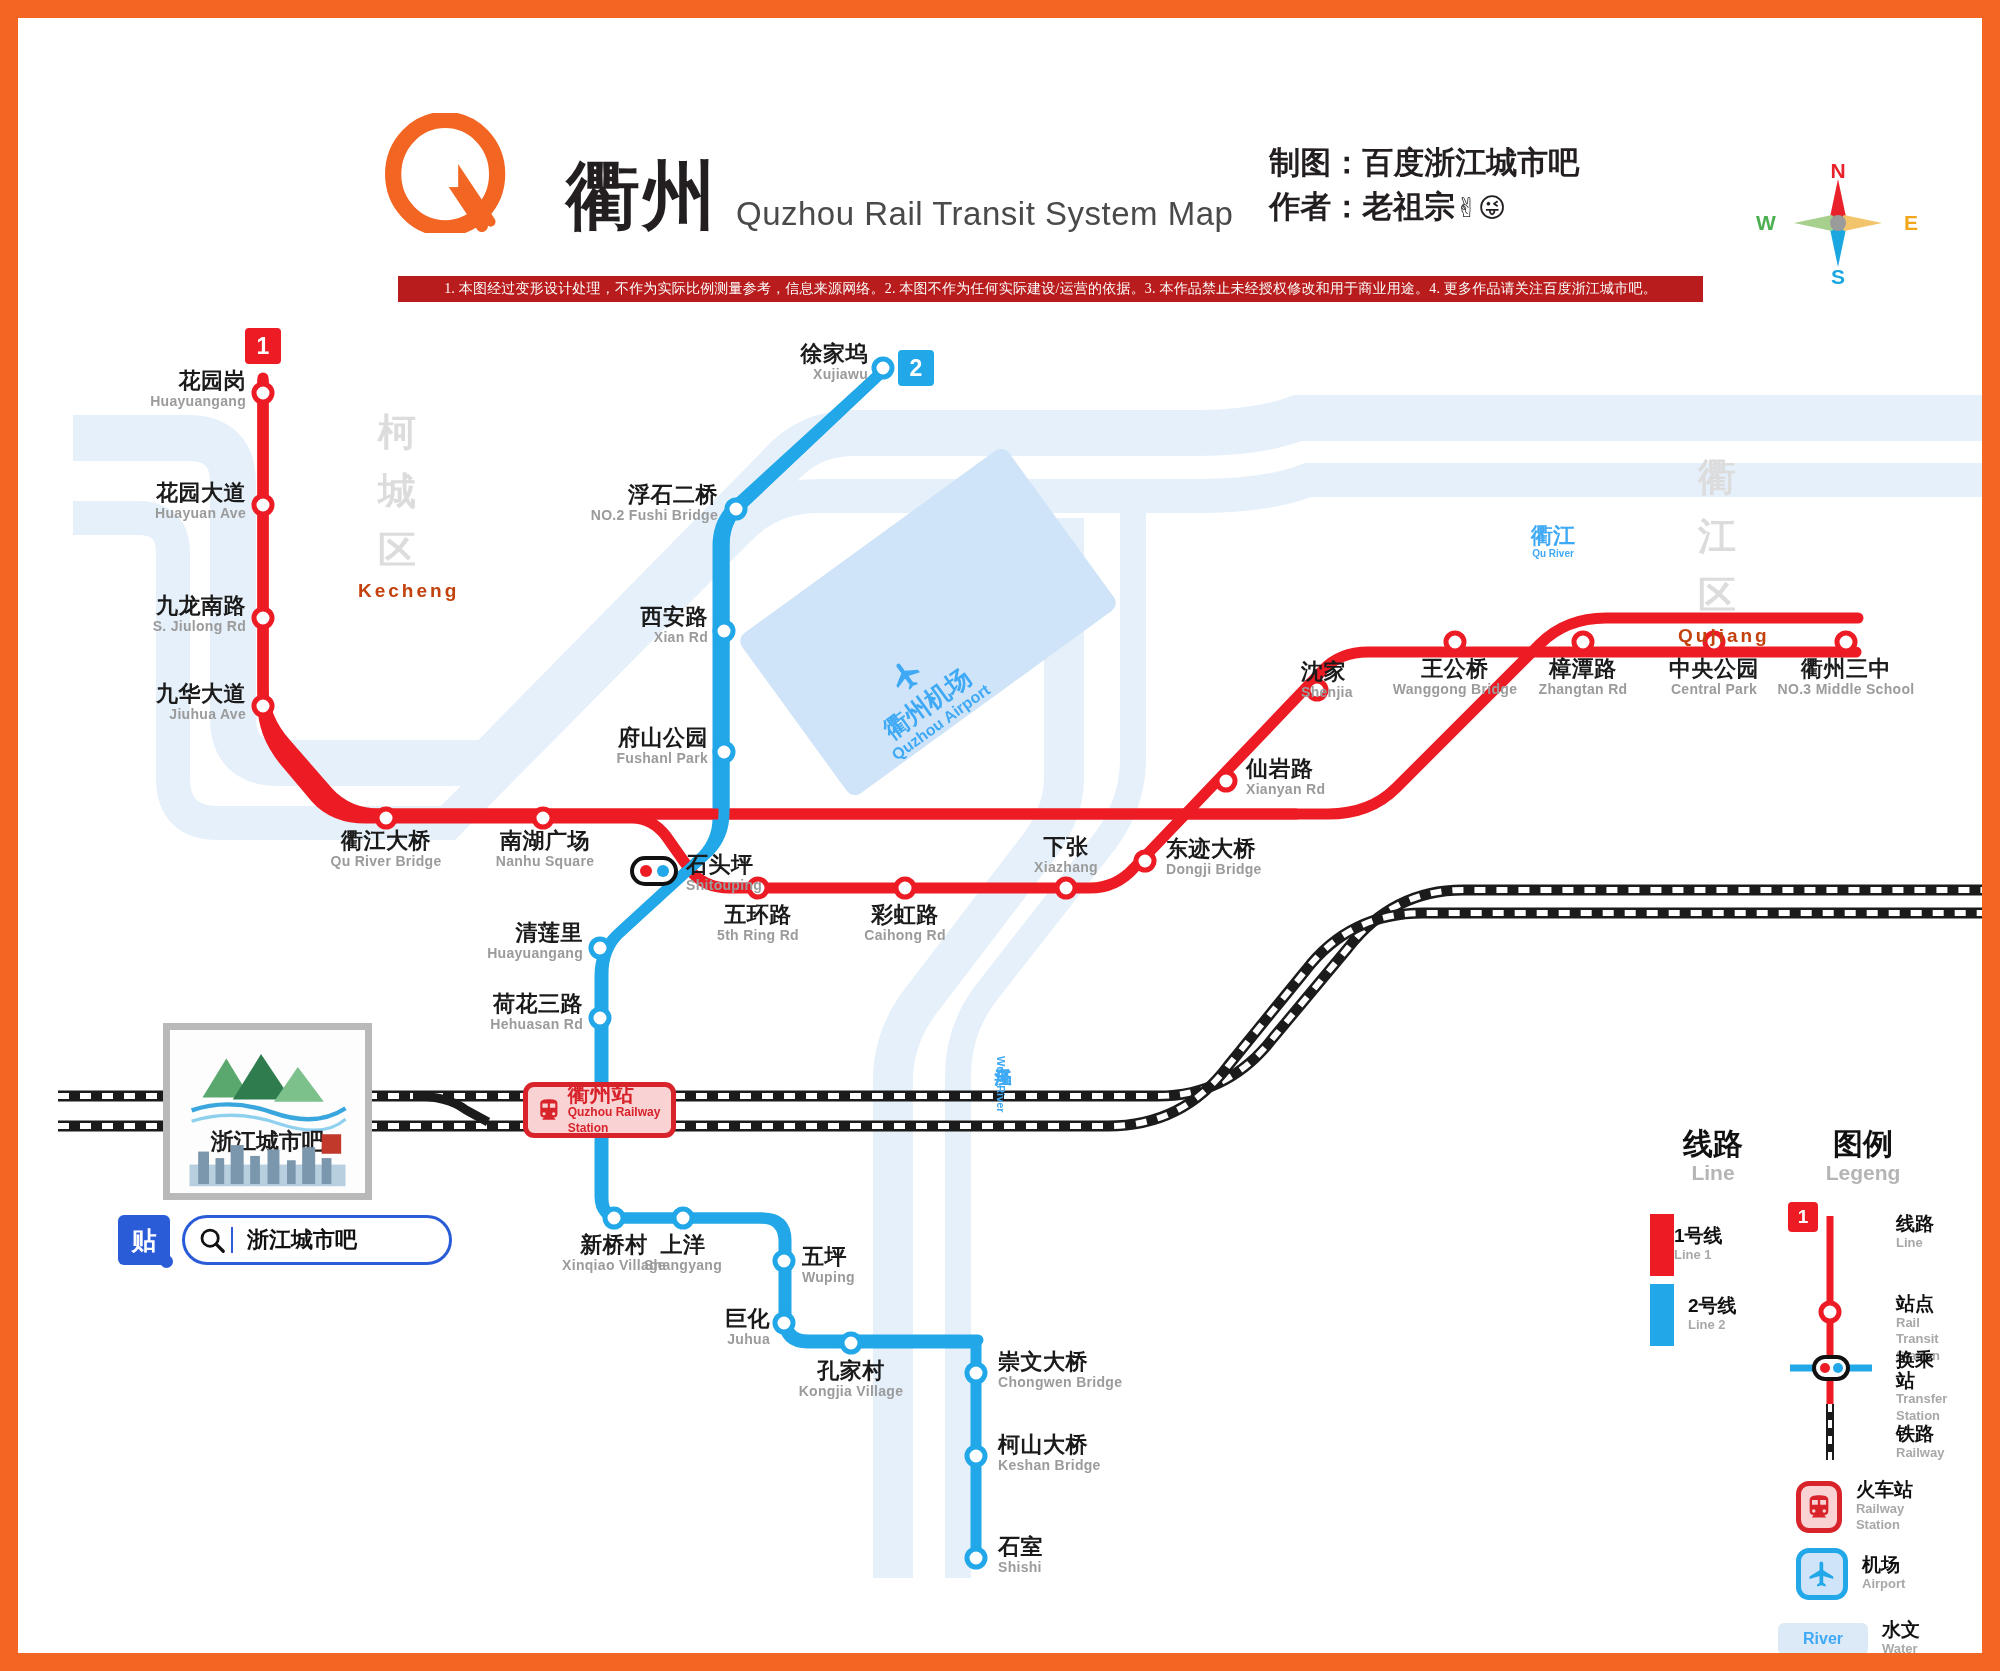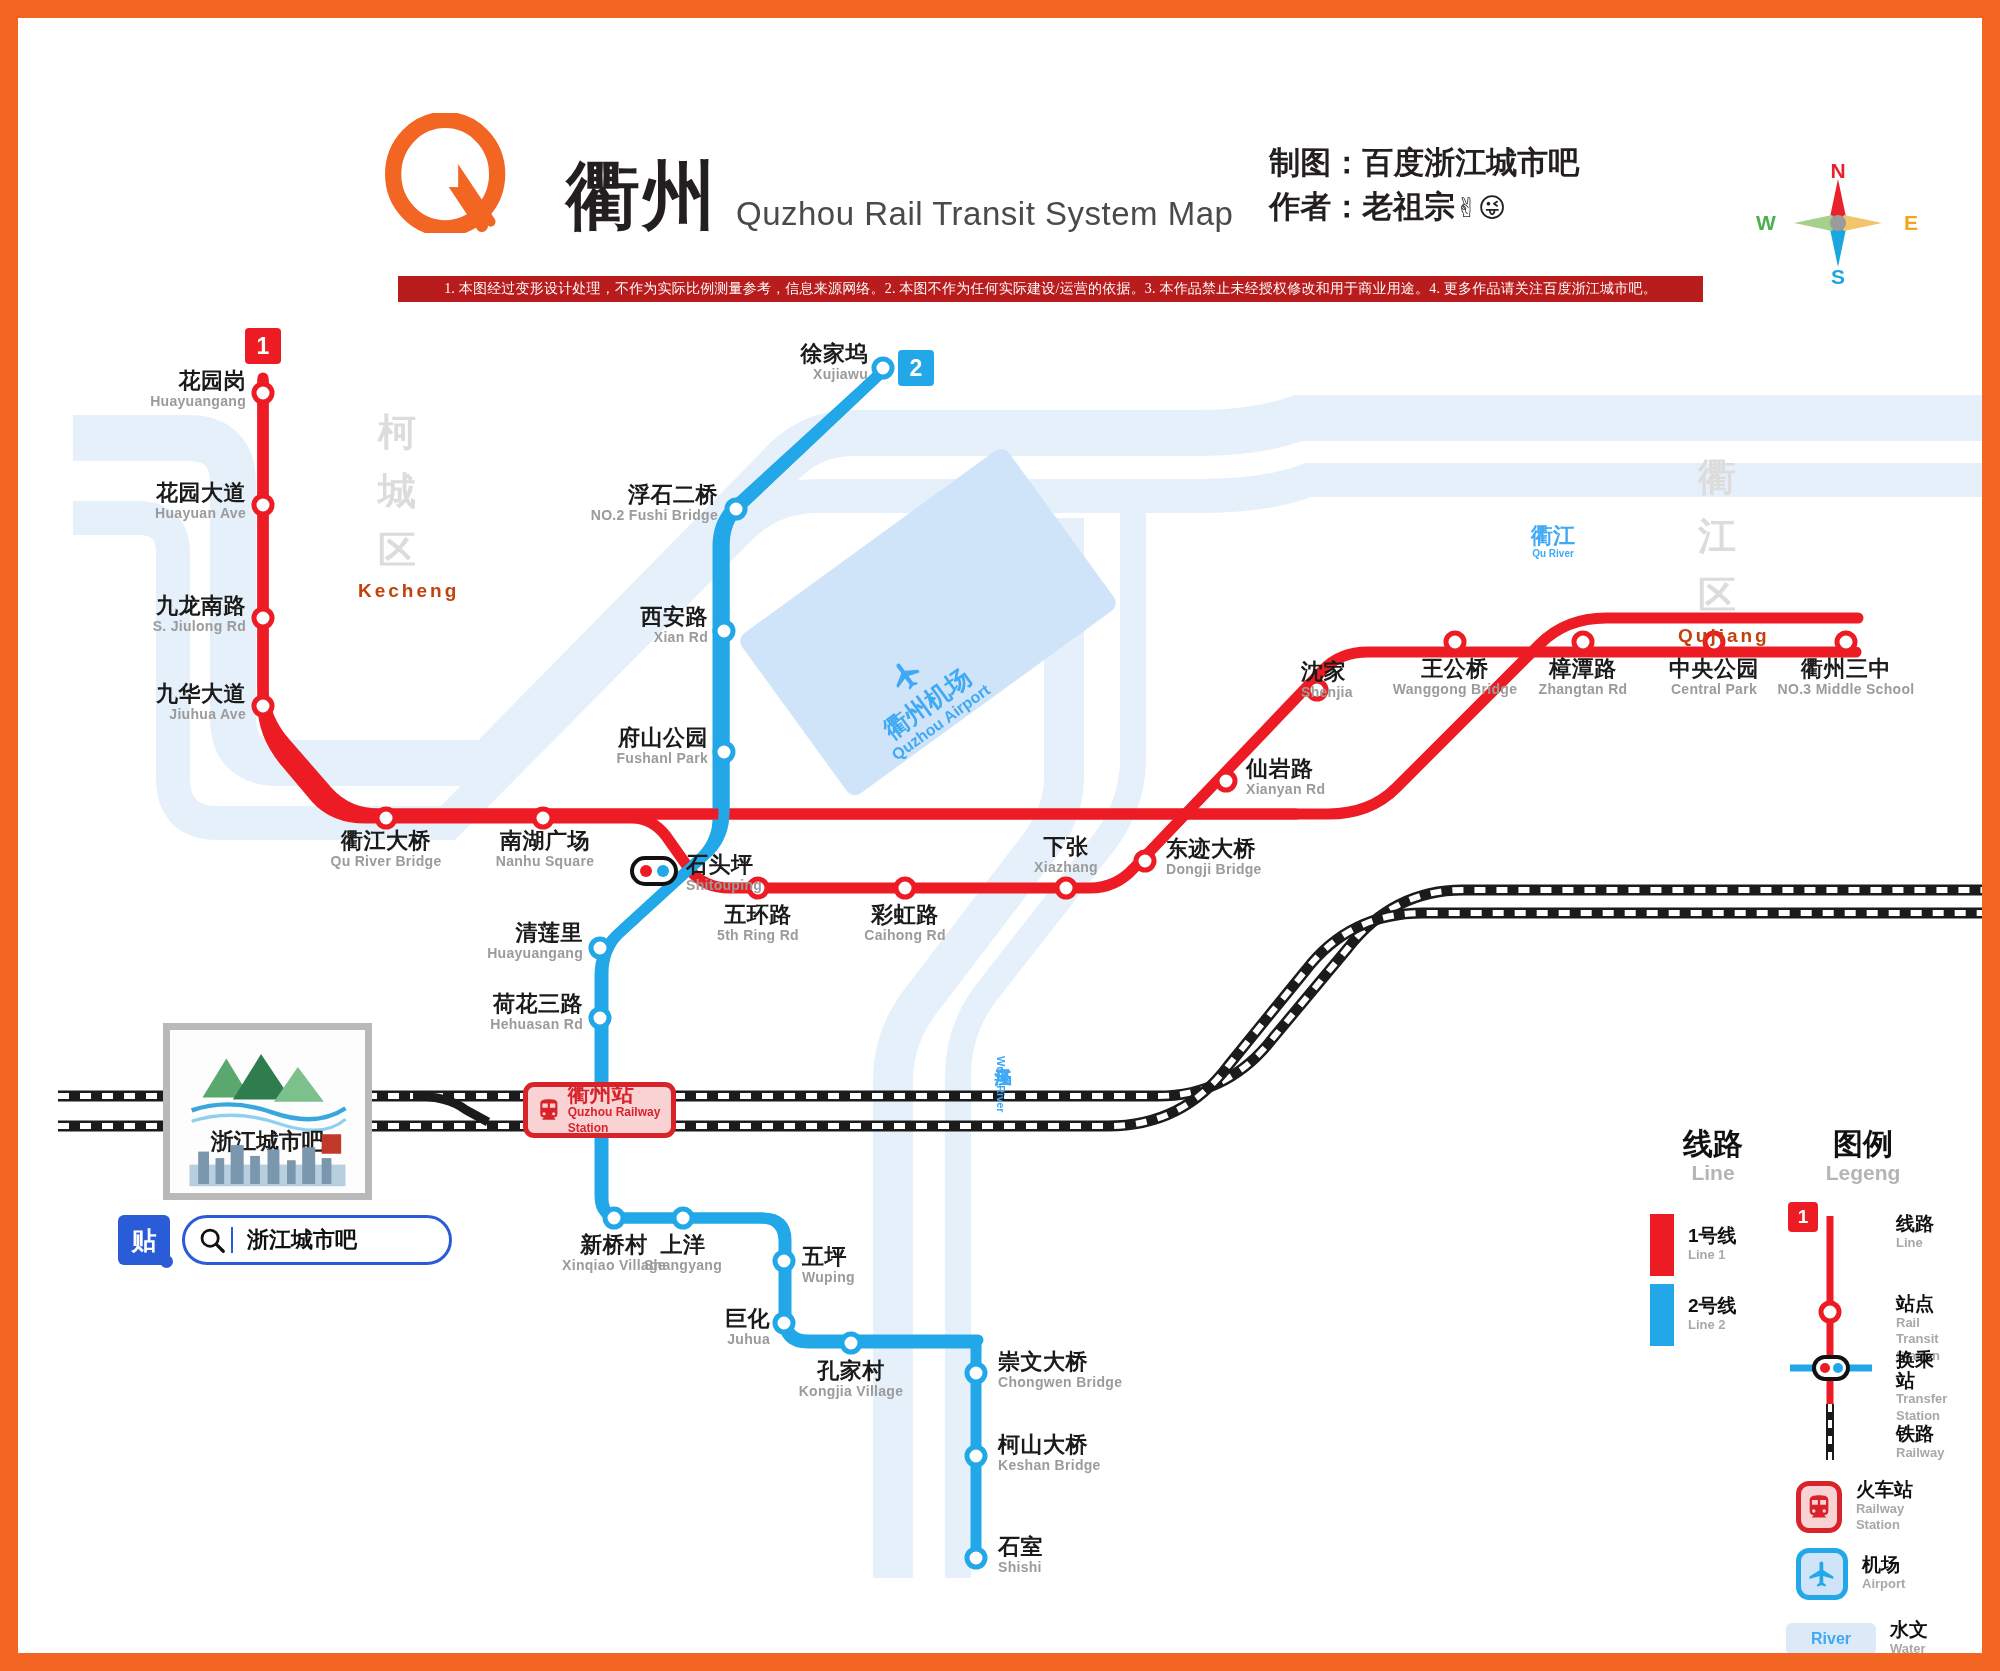--- a/index.html
+++ b/index.html
@@ -466,21 +466,21 @@
         <div class="lg-h-en">Line</div>
       </div>
       <div class="lg-head" style="width:150px;">
         <div class="lg-h-cn">图例</div>
         <div class="lg-h-en">Legeng</div>
       </div>
     </div>
 
     <div class="lg-row" style="left:12px;top:86px;">
       <div class="swatch sw1"></div>
-      <div style="margin-left:14px;">
+      <div style="">
         <div class="lg-cn">1号线</div>
         <div class="lg-en">Line 1</div>
       </div>
     </div>
     <div class="lg-row" style="left:12px;top:156px;">
       <div class="swatch sw2"></div>
       <div style="margin-left:14px;">
         <div class="lg-cn">2号线</div>
         <div class="lg-en">Line 2</div>
       </div>
@@ -543,21 +543,21 @@
         <svg width="30" height="30" viewBox="0 0 24 24">
           <path fill="#22A7E8" d="M21 16v-2l-8-5V3.5A1.5 1.5 0 0 0 11.5 2 1.5 1.5 0 0 0 10 3.5V9l-8 5v2l8-2.5V19l-2 1.5V22l3.5-1 3.5 1v-1.5L13 19v-5.5z"></path>
         </svg>
       </div>
       <div style="margin-left:14px;">
         <div class="lg-cn">机场</div>
         <div class="lg-en">Airport</div>
       </div>
     </div>
 
-    <div class="lg-row" style="left:148px;top:492px;">
+    <div class="lg-row" style="left:140px;top:492px;">
       <div style="width:90px;height:32px;background:#DCE9F7;border-radius:6px;color:#3FA9F5;
                   font-size:16px;font-weight:bold;text-align:center;line-height:32px;">River</div>
       <div style="margin-left:14px;">
         <div class="lg-cn">水文</div>
         <div class="lg-en">Water</div>
       </div>
     </div>
   </div>
 
   <div id="picframe">

